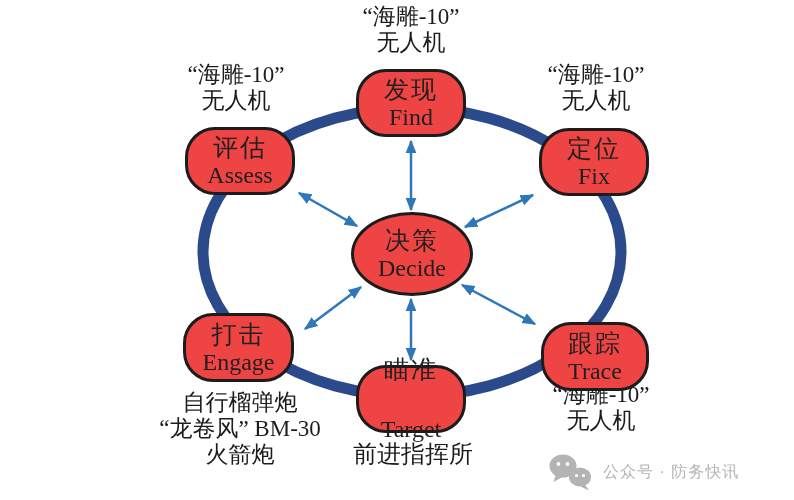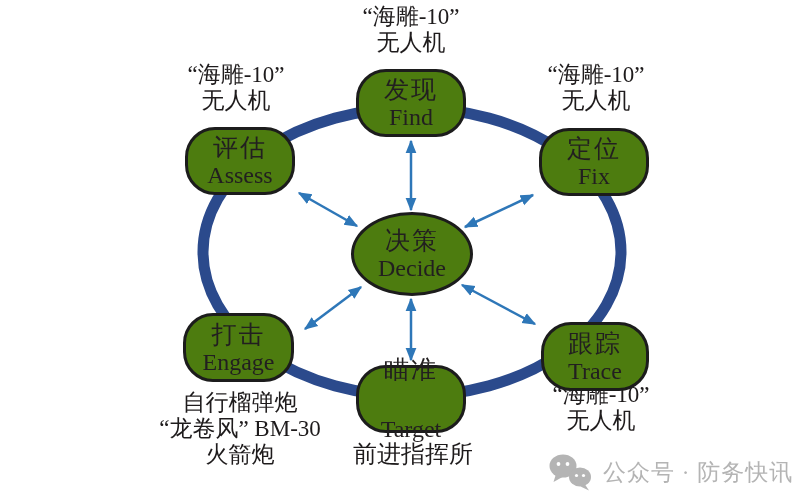--- a/index.html
+++ b/index.html
@@ -5,21 +5,21 @@
   html,body{margin:0;padding:0;}
   body{
     width:794px;height:500px;background:#ffffff;overflow:hidden;position:relative;
     font-family:"Liberation Serif","DejaVu Serif",serif;color:#221f20;
   }
   .canvas{position:absolute;inset:0;width:794px;height:500px;}
   .layer{position:absolute;left:0;top:0;}
   
   .node{
     position:absolute;box-sizing:border-box;
-    background:#4d7c0f;border:3px solid #1c1c1c;border-radius:30px;
+    background:#ef4444;border:3px solid #1c1c1c;border-radius:30px;
     display:flex;flex-direction:column;align-items:center;justify-content:center;
     text-align:center;
   }
   .node .zh{font-size:25px;line-height:29px;letter-spacing:2px;}
   .node .en{font-size:24px;line-height:27px;}
   #n-find  {left:356px;top:69px; width:110px;height:68px;}
   #n-assess{left:185px;top:127px;width:110px;height:68px;}
   #n-fix   {left:539px;top:128px;width:110px;height:68px;}
   #n-engage{left:183px;top:313px;width:111px;height:69px;}
   #n-target{left:356px;top:365px;width:110px;height:68px;gap:32px;}
@@ -33,22 +33,22 @@
   #a-find  {left:411px;top:4px;}
   #a-assess{left:236px;top:62px;}
   #a-fix   {left:596px;top:62px;}
   #a-trace {left:601px;top:382px;}
   #a-target{left:413px;top:441px;font-size:24px;}
   #a-engage{left:240px;top:390px;}
   
   .watermark{
     position:absolute;left:548px;top:452px;height:40px;
     display:flex;align-items:center;gap:9px;
-    color:#b4b4b4;font-size:23px;letter-spacing:1px;white-space:nowrap;
-    font-family:Liberation Serif, serif;
+    color:#b4b4b4;font-size:16px;letter-spacing:1px;white-space:nowrap;
+    font-family:Liberation Sans, sans-serif;
   }
 </style>
 </head>
 <body>
 
 <div class="canvas">
 
   <svg class="layer" width="794" height="500" viewBox="0 0 794 500">
     <defs>
       <marker id="ah" viewBox="0 0 10 8" refX="9" refY="4" markerWidth="5.5" markerHeight="5" orient="auto-start-reverse">

